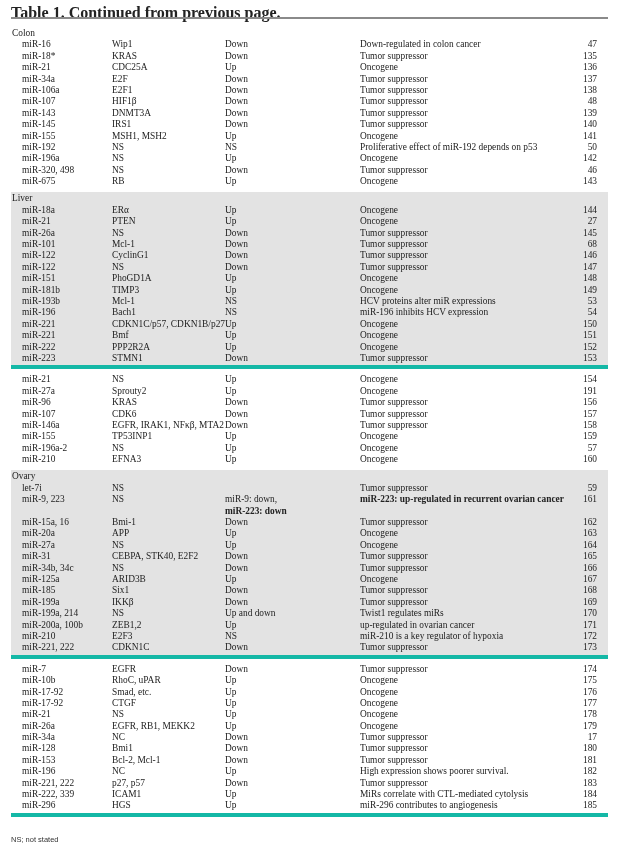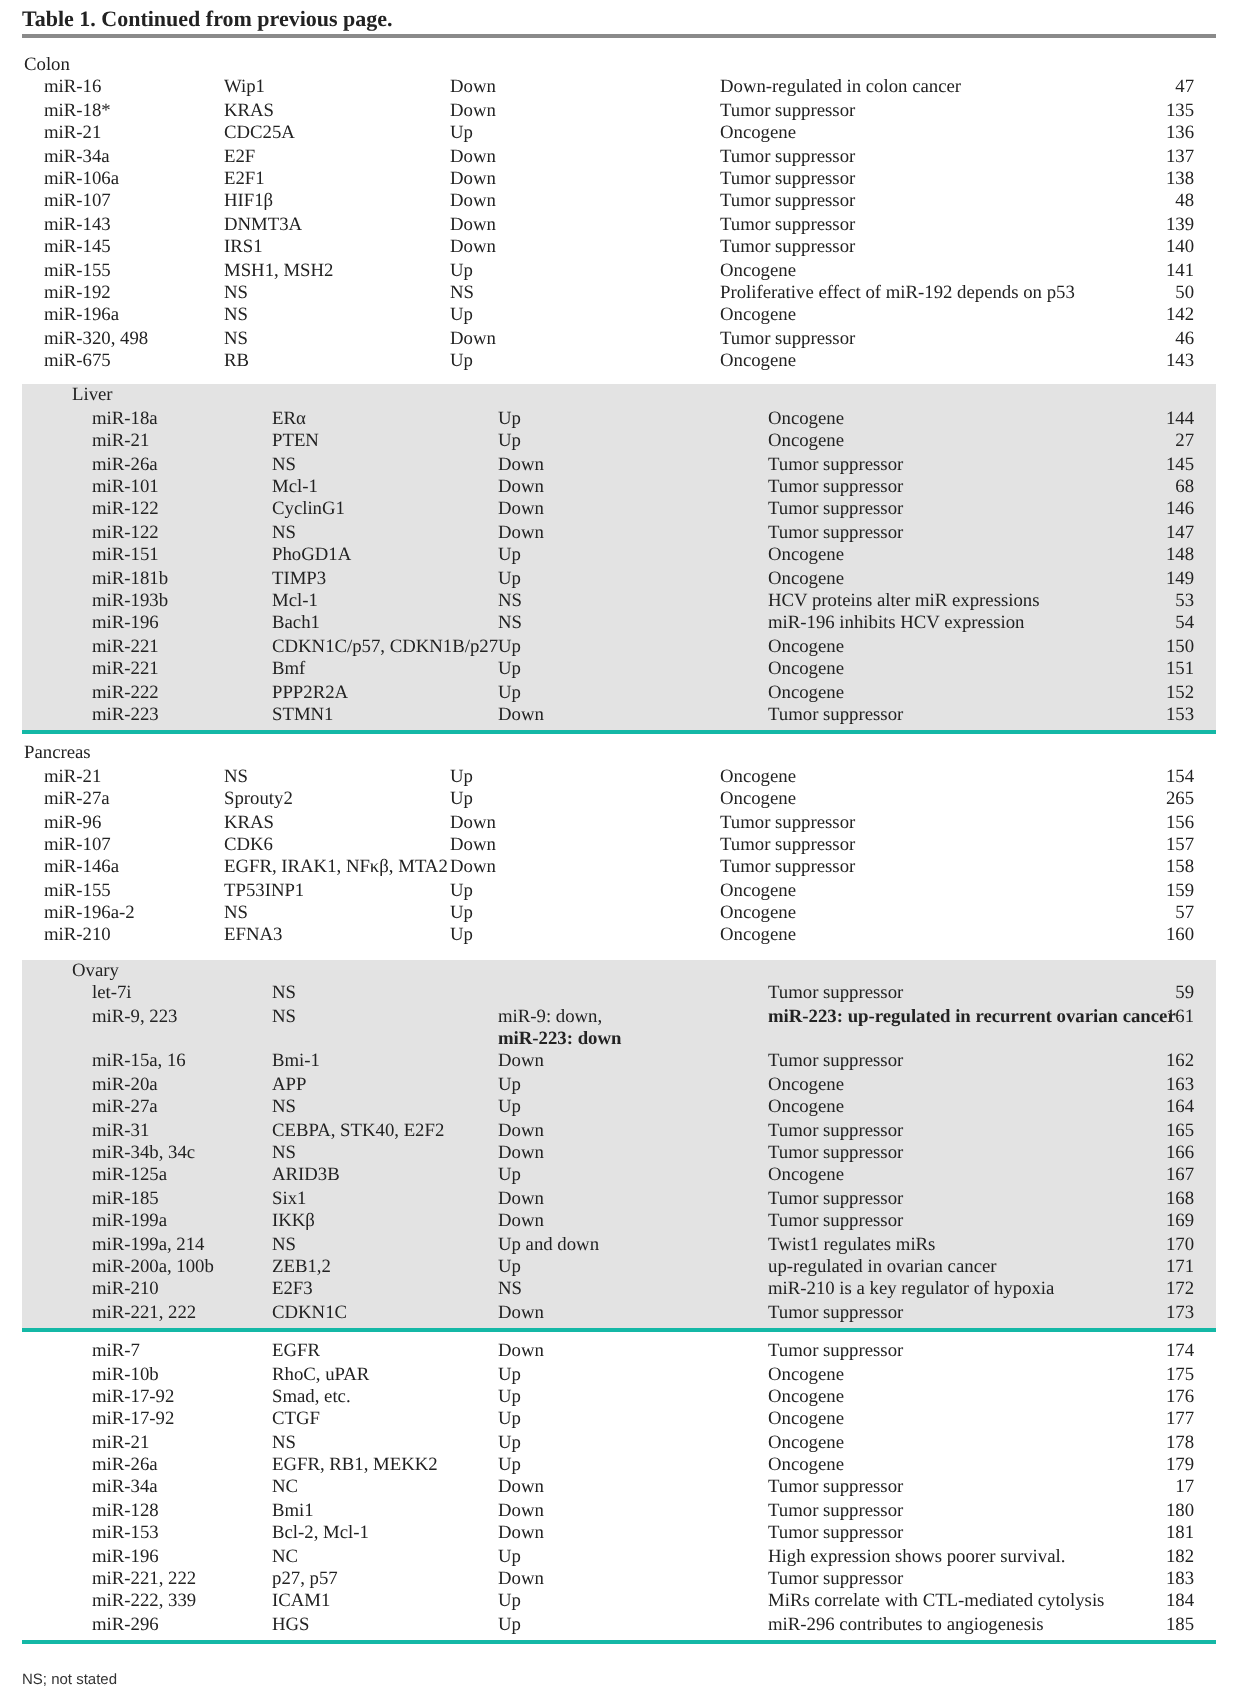--- a/index.html
+++ b/index.html
@@ -1,24 +1,24 @@
 <!DOCTYPE html>
 <html><head>
 <meta charset="utf-8">
 <style>
   html, body { margin: 0; padding: 0; background: #ffffff; }
   body { width: 623px; height: 848px; position: relative; overflow: hidden;
          font-family: "Liberation Serif", "DejaVu Serif", serif; color: #222; }
-  .title { position: absolute; left: 11px; top: 4px; font-weight: bold; font-size: 11px;
+  .title { position: absolute; left: 11px; top: 4px; font-weight: bold; font-size: 16px;
            letter-spacing: 0; color: #222; }
   .title-rule { position: absolute; left: 11px; top: 17px; width: 597px; height: 2px; background: #8a8a8a; }
   .table { position: absolute; left: 11px; top: 27px; width: 597px; }
   .section { position: relative; padding: 1px 0 1px 0; }
   .section.shaded { background: #e3e3e3; }
-  .section.ruled { border-bottom: 2px solid #14b8a6; padding-left: 24px; }
+  .section.ruled { border-bottom: 4px solid #14b8a6; }
   .section-head { height: 11.4px; line-height: 11.4px; font-size: 9.4px; padding-left: 1px; }
   .row { position: relative; height: 11.4px; line-height: 11.4px; font-size: 9.4px; white-space: nowrap; }
   .row.tall { height: 22.8px; }
   .cell { position: absolute; top: 0; }
   .c-mir { left: 11px; }
   .c-target { left: 101px; }
   .c-expr { left: 214px; }
   .c-fn { left: 349px; }
   .c-ref { right: 11px; text-align: right; }
   .gap { height: 4px; }
@@ -224,34 +224,33 @@
       <div class="row">
         <span class="cell c-mir"><span class="line1">miR-223</span></span>
         <span class="cell c-target"><span class="line1">STMN1</span></span>
         <span class="cell c-expr"><span class="line1">Down</span></span>
         <span class="cell c-fn"><span class="line1">Tumor suppressor</span></span>
         <span class="cell c-ref"><span class="line1">153</span></span>
       </div>
     </div>
     <div class="gap"></div>
     <div class="section">
-      <div class="section-head">Pancreas</div>
       <div class="row">
         <span class="cell c-mir"><span class="line1">miR-21</span></span>
         <span class="cell c-target"><span class="line1">NS</span></span>
         <span class="cell c-expr"><span class="line1">Up</span></span>
         <span class="cell c-fn"><span class="line1">Oncogene</span></span>
         <span class="cell c-ref"><span class="line1">154</span></span>
       </div>
       <div class="row">
         <span class="cell c-mir"><span class="line1">miR-27a</span></span>
         <span class="cell c-target"><span class="line1">Sprouty2</span></span>
         <span class="cell c-expr"><span class="line1">Up</span></span>
         <span class="cell c-fn"><span class="line1">Oncogene</span></span>
-        <span class="cell c-ref"><span class="line1">265</span></span>
+        <span class="cell c-ref"><span class="line1">191</span></span>
       </div>
       <div class="row">
         <span class="cell c-mir"><span class="line1">miR-96</span></span>
         <span class="cell c-target"><span class="line1">KRAS</span></span>
         <span class="cell c-expr"><span class="line1">Down</span></span>
         <span class="cell c-fn"><span class="line1">Tumor suppressor</span></span>
         <span class="cell c-ref"><span class="line1">156</span></span>
       </div>
       <div class="row">
         <span class="cell c-mir"><span class="line1">miR-107</span></span>

